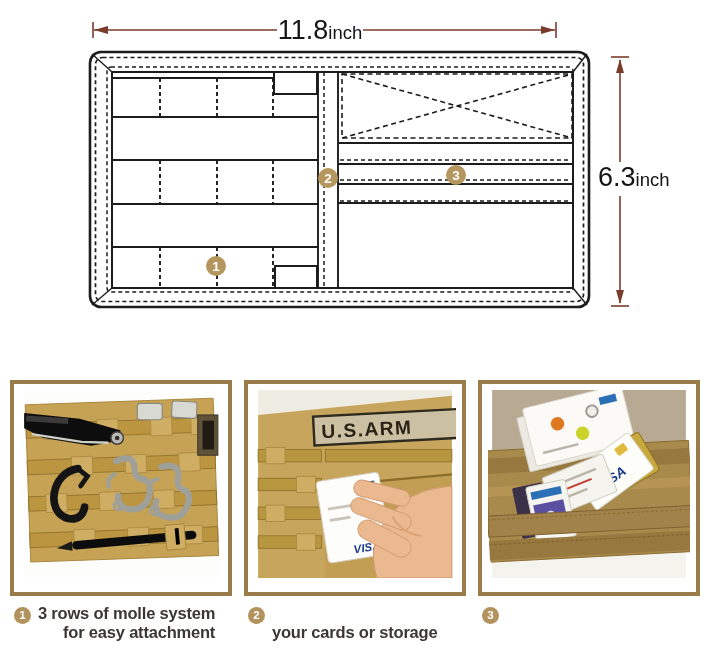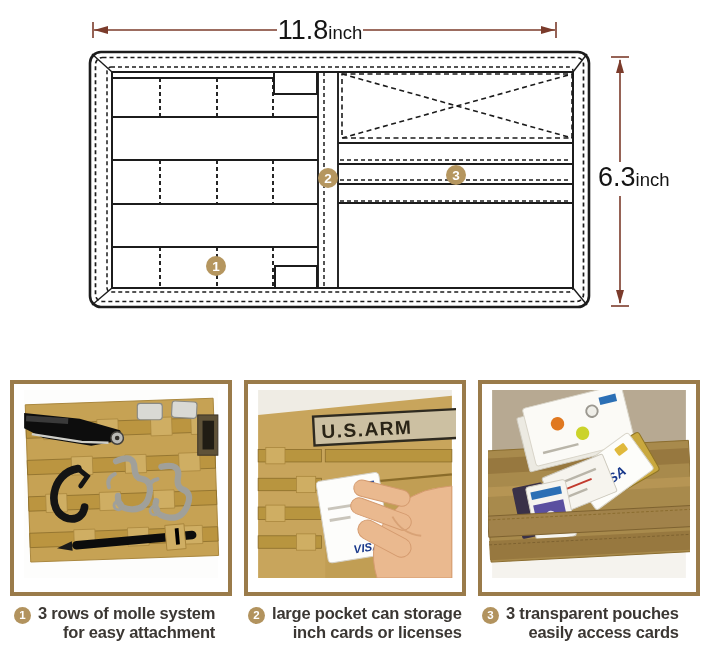--- a/index.html
+++ b/index.html
@@ -279,24 +279,20 @@
   <div class="caption">
     <span class="num">1</span>
     <span class="cap-text">
       <span>3 rows of  molle system</span><br>
       <span>for easy attachment</span>
     </span>
   </div>
   <div class="caption">
     <span class="num">2</span>
     <span class="cap-text">
-      <span>large pocket can storage</span><br>
-      <span>inch cards or licenses</span>
+      <br>
+      <span>your cards or storage</span>
     </span>
   </div>
   <div class="caption">
     <span class="num">3</span>
-    <span class="cap-text">
-      <span>3 transparent pouches</span><br>
-      <span>easily access cards</span>
-    </span>
   </div>
 </div>
 
 </body></html>

